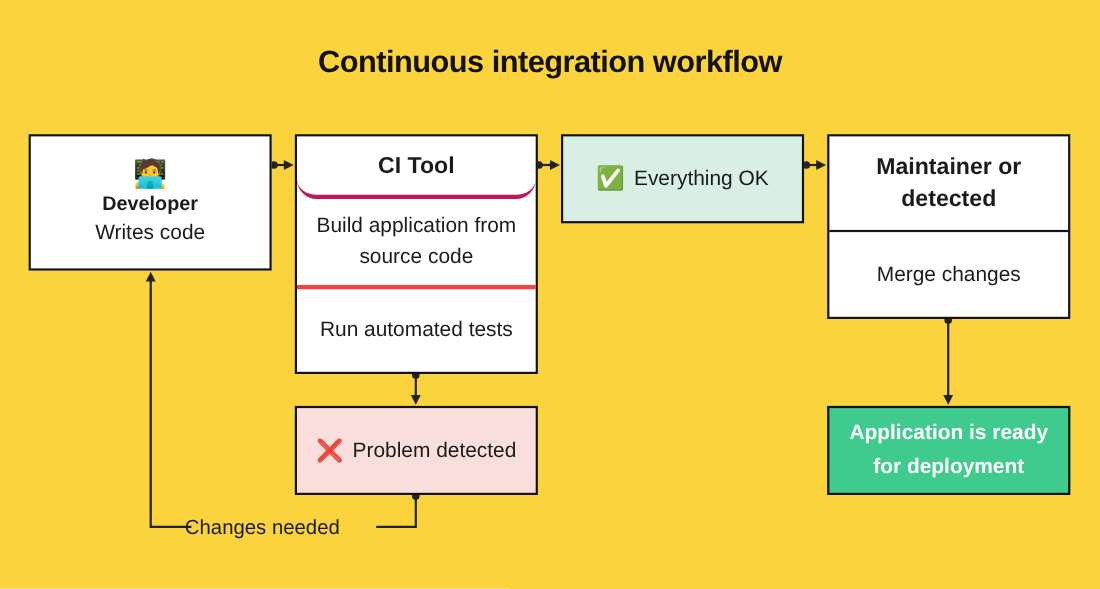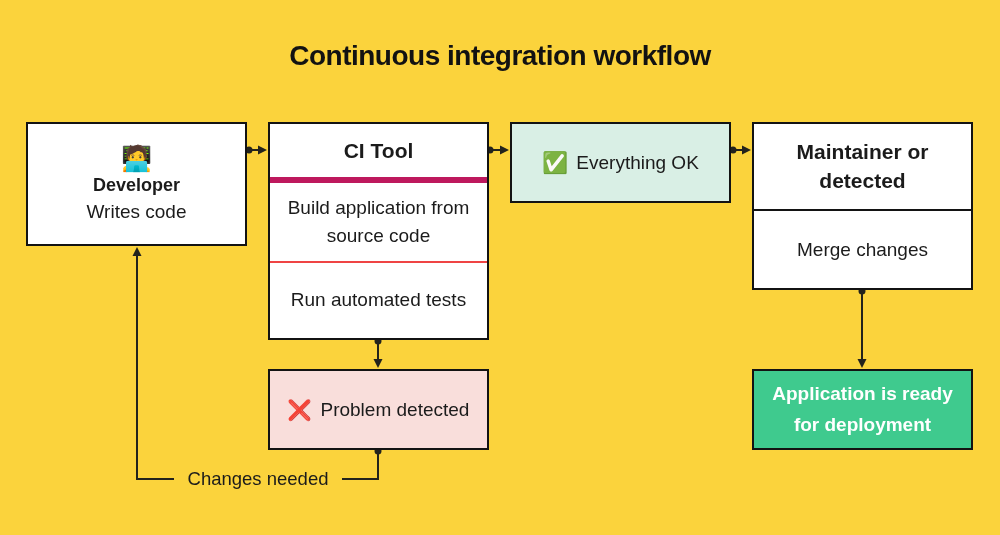--- a/index.html
+++ b/index.html
@@ -43,31 +43,31 @@
   .dev-emoji { font-size:25px; line-height:1.15; }
   .dev-title { font-size:18px; font-weight:700; line-height:1.3; }
   .dev-sub   { font-size:19px; line-height:1.3; }
   
   .ci {
     left:268px; top:122px; width:221px; height:218px;
     display:flex; flex-direction:column;
   }
   .ci-head {
     height:53px; flex:0 0 53px;
-    border-bottom:6px solid #be185d;
+    border-bottom:4px solid #be185d;
     display:flex; align-items:center; justify-content:center;
-    font-size:21px; font-weight:700;
+    font-size:21px; font-weight:700;border-radius:18px;
   }
   .ci-row {
     display:flex; align-items:center; justify-content:center;
     text-align:center;
     font-size:19px; line-height:1.5;
     padding:0 16px;
   }
-  .ci-row-build { flex:0 0 78px; border-bottom:2px solid #ef4444; }
+  .ci-row-build { flex:0 0 78px; border-bottom:4px solid #ef4444; }
   .ci-row-test  { flex:1; }
   
   .ok {
     left:510px; top:122px; width:221px; height:81px;
     background:#D9EFE5;
     display:flex; align-items:center; justify-content:center;
     gap:8px; font-size:19px;
   }
   .ok-emoji { font-size:21px; line-height:1; }
   
@@ -101,21 +101,21 @@
     color:#ffffff;
     font-size:19px; font-weight:700; line-height:1.6;
     display:flex; align-items:center; justify-content:center;
     text-align:center;
     padding:0 12px;
   }
   
   .edge-label {
     position:absolute;
     left:168px; top:468px; width:180px;
-    text-align:center;
+    text-align:left;
     font-size:18.5px;
     color:#1b1b1b;
   }
 </style>
 </head>
 <body>
 
 <div class="stage">
 
   <h1 class="title">Continuous integration workflow</h1>

